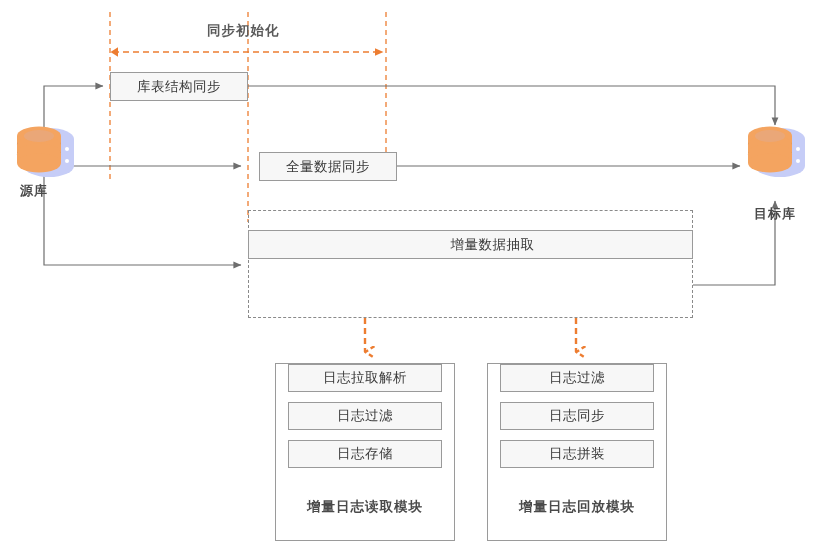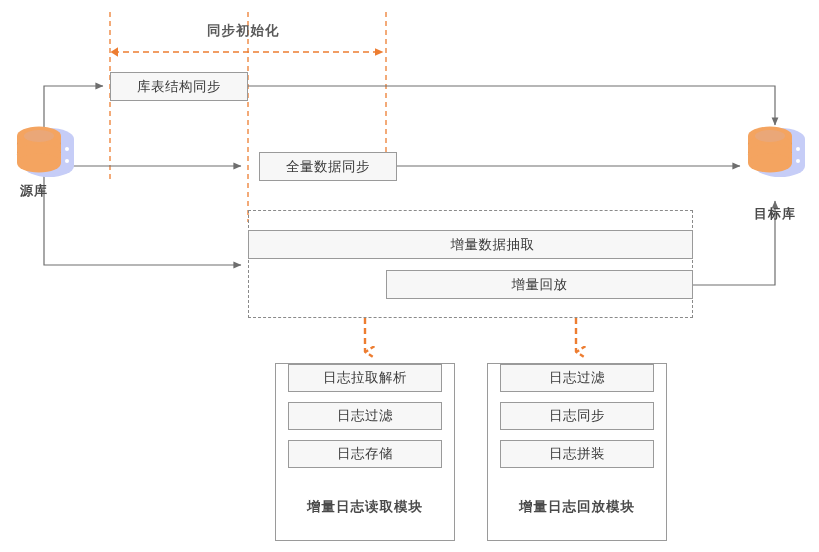--- a/index.html
+++ b/index.html
@@ -204,21 +204,20 @@
   <div class="db-label" style="left:737px; top:181px; width:76px;margin-top:24px;">目标库</div>
 
   <div class="proc" style="left:110px; top:72px; width:138px; height:29px;">库表结构同步</div>
 
   <div class="proc" style="left:259px; top:152px; width:138px; height:29px;">全量数据同步</div>
 
   <div class="dotted-zone" style="left:248px; top:210px; width:445px; height:108px;"></div>
 
   <div class="proc" style="left:248px; top:230px; width:445px; height:29px;padding-left:44px;">增量数据抽取</div>
 
-  <div class="proc" style="left:386px; top:270px; width:307px; height:29px;">增量回放</div>
 
   <div class="module" style="left:275px; top:363px; width:180px; height:178px;">
     <div class="mrow">日志拉取解析</div>
     <div class="mrow">日志过滤</div>
     <div class="mrow">日志存储</div>
     <div class="mtitle">增量日志读取模块</div>
   </div>
 
   <div class="module" style="left:487px; top:363px; width:180px; height:178px;">
     <div class="mrow">日志过滤</div>

